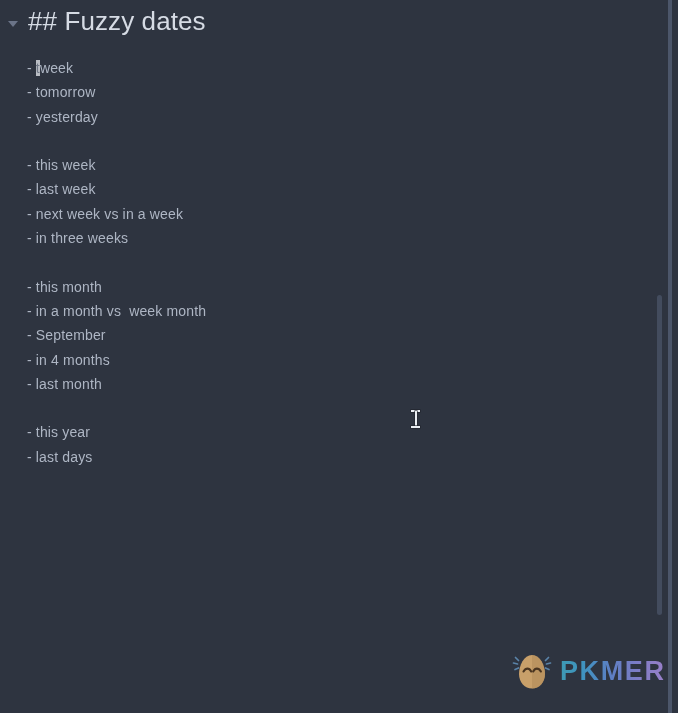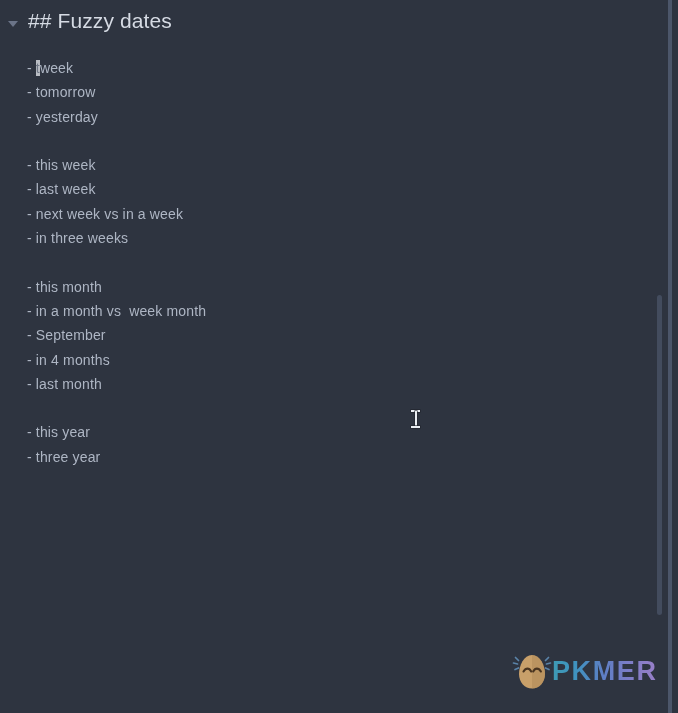--- a/index.html
+++ b/index.html
@@ -56,21 +56,21 @@
     left: 8px;
     top: 21px;
     width: 0;
     height: 0;
     border-left: 5px solid transparent;
     border-right: 5px solid transparent;
     border-top: 6px solid #6b7488;
     cursor: pointer;
   }
   .heading-text {
-    font-size: 21px;
+    font-size: 26px;
     line-height: 42px;
     color: #d6dbe4;
     font-weight: 400;
     letter-spacing: 0.1px;
     white-space: pre;
   }
 
   
   .list-block {
     margin-top: 14px;
@@ -159,20 +159,21 @@
     background: #2e3440;
   }
 
   
   #pkmer-watermark {
     position: absolute;
     left: 512px;
     top: 650px;
     display: flex;
     align-items: center;
+    gap: 8px;
     user-select: none;
   }
   #pkmer-logo-icon {
     width: 40px;
     height: 42px;
     flex: 0 0 auto;
   }
   #pkmer-wordmark {
     font-size: 27px;
     font-weight: 700;
@@ -214,21 +215,21 @@
           <div class="list-line">- next week vs in a week</div>
           <div class="list-line">- in three weeks</div>
           <div class="list-line blank">&nbsp;</div>
           <div class="list-line">- this month</div>
           <div class="list-line">- in a month vs  week month</div>
           <div class="list-line">- September</div>
           <div class="list-line">- in 4 months</div>
           <div class="list-line">- last month</div>
           <div class="list-line blank">&nbsp;</div>
           <div class="list-line">- this year</div>
-          <div class="list-line">- three year</div>
+          <div class="list-line">- last days</div>
         </div>
 
     </div>
 
     <div id="mouse-caret" style="left: 411px; top: 409px;">
       <div class="cap-top"></div>
       <div class="beam"></div>
       <div class="cap-bot"></div>
     </div>
 

